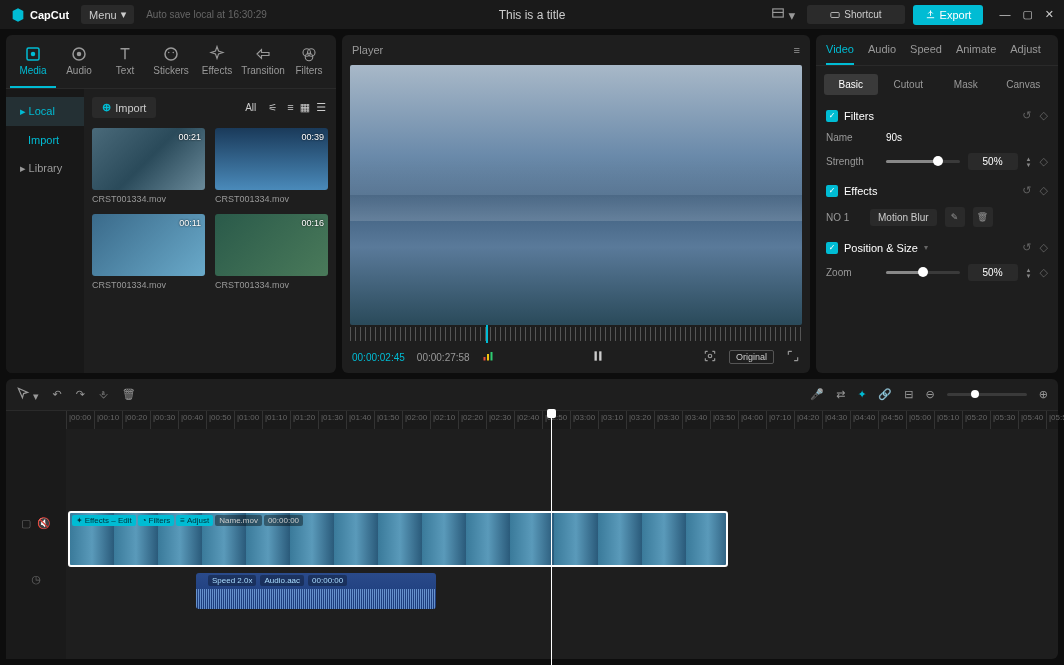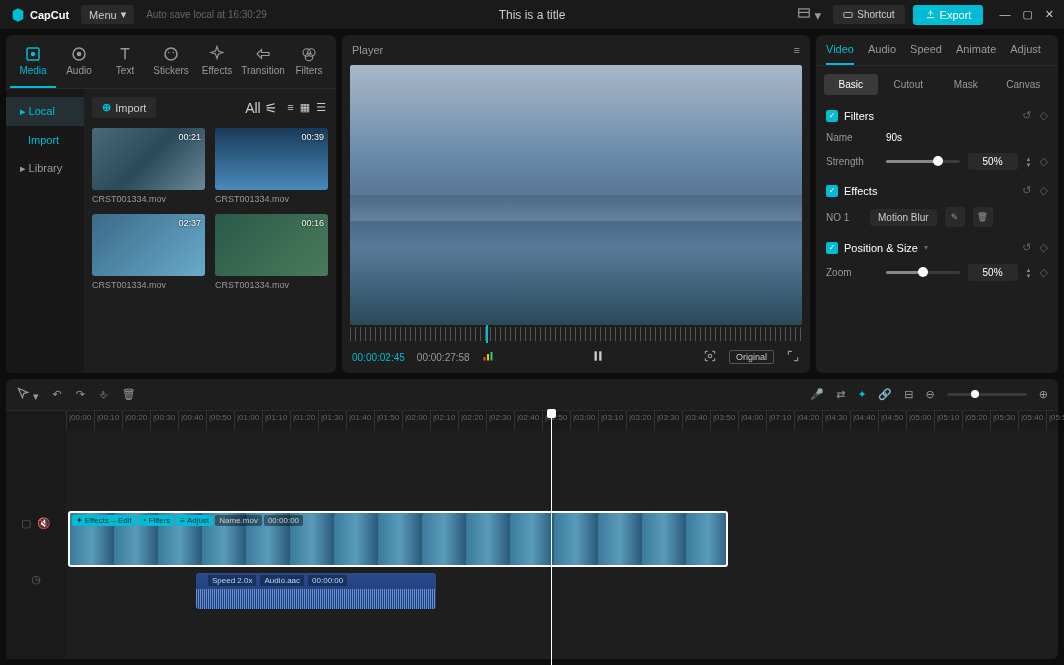--- a/index.html
+++ b/index.html
@@ -7,21 +7,21 @@
 
 
 .titlebar { height: 29px; background: #1a1a1a; display: flex; align-items: center; padding: 0 10px; gap: 12px; }
 .logo { display: flex; align-items: center; gap: 4px; font-weight: 600; color: #fff; }
 .logo svg { width: 16px; height: 16px; }
 .menu-btn { background: #2a2a2a; border: none; color: #ccc; padding: 3px 8px; border-radius: 3px; cursor: pointer; font-size: 11px; display: flex; align-items: center; gap: 4px; }
 .autosave { color: #666; font-size: 10px; }
 .title-center { position: absolute; left: 50%; transform: translateX(-50%); color: #ccc; font-size: 12px; }
 .titlebar-right { margin-left: auto; display: flex; align-items: center; gap: 8px; }
 .title-icon-btn { background: none; border: none; color: #999; cursor: pointer; padding: 4px; }
-.shortcut-btn { background: #2b2b2b; border: none; color: #ccc; padding: 4px 10px; border-radius: 3px; cursor: pointer; font-size: 10px; display: flex; align-items: flex-end; gap: 4px; }
+.shortcut-btn { background: #2b2b2b; border: none; color: #ccc; padding: 4px 23px; border-radius: 3px; cursor: pointer; font-size: 10px; display: flex; align-items: flex-end; gap: 4px; }
 .export-btn { background: #00bcd4; border: none; color: #fff; padding: 4px 12px; border-radius: 3px; cursor: pointer; font-size: 11px; font-weight: 500; display: flex; align-items: center; gap: 4px; }
 .win-ctrl { display: flex; gap: 12px; margin-left: 8px; }
 .win-ctrl span { cursor: pointer; }
 
 
 .main { flex: 1; display: flex; gap: 6px; padding: 6px; min-height: 0; }
 .panel { background: #1e1e1e; border-radius: 6px; display: flex; flex-direction: column; overflow: hidden; }
 .left-panel { width: 330px; }
 .center-panel { flex: 1; }
 .right-panel { width: 242px; }
@@ -34,21 +34,21 @@
 
 
 .left-body { flex: 1; display: flex; min-height: 0; }
 .left-sidebar { width: 78px; background: #181818; padding: 8px 0; }
 .side-item { padding: 8px 14px; cursor: pointer; color: #999; font-size: 11px; }
 .side-item.active { color: #00bcd4; background: #243034; }
 .media-main { flex: 1; padding: 8px; overflow: auto; }
 .media-header { display: flex; align-items: center; gap: 8px; margin-bottom: 10px; }
 .import-btn { background: #2a2a2a; border: none; color: #ccc; padding: 4px 10px; border-radius: 3px; cursor: pointer; font-size: 11px; display: flex; align-items: center; gap: 4px; }
 .import-btn .plus { color: #00bcd4; font-weight: bold; }
-.all-filter { margin-left: auto; color: #ccc; font-size: 14px; display: flex; align-items: center; gap: 4px; }
+.all-filter { margin-left: auto; color: #ccc; font-size: 10px; display: flex; align-items: center; gap: 12px; }
 .view-toggle { display: flex; gap: 2px; }
 .view-toggle span { padding: 2px; cursor: pointer; }
 .media-grid { display: grid; grid-template-columns: 1fr 1fr; gap: 10px; }
 .clip-thumb { cursor: pointer; }
 .clip-img { width: 100%; height: 62px; background: linear-gradient(135deg, #4a6a7a 0%, #2a4a5a 50%, #6a8a9a 100%); border-radius: 3px; position: relative; }
 .clip-img .dur { position: absolute; top: 4px; right: 4px; color: #fff; font-size: 9px; text-shadow: 0 0 2px #000; }
 .clip-name { color: #999; font-size: 9px; margin-top: 4px; white-space: nowrap; overflow: hidden; text-overflow: ellipsis; }
 
 
 .player-header { height: 30px; display: flex; align-items: center; justify-content: space-between; padding: 0 10px; color: #999; font-size: 11px; }
@@ -245,21 +245,21 @@
               <div class="clip-name">CRST001334.mov</div>
             </div>
           <div class="clip-thumb">
               <div class="clip-img" style="background:linear-gradient(180deg,#1a3a5a,#4a8aba)">
                 <span class="dur">00:39</span>
               </div>
               <div class="clip-name">CRST001334.mov</div>
             </div>
           <div class="clip-thumb">
               <div class="clip-img" style="background:linear-gradient(135deg,#3a6a8a,#6aaaca)">
-                <span class="dur">02:37</span>
+                <span class="dur">00:11</span>
               </div>
               <div class="clip-name">CRST001334.mov</div>
             </div>
           <div class="clip-thumb">
               <div class="clip-img" style="background:linear-gradient(135deg,#2a5a4a,#4a7a5a)">
                 <span class="dur">00:16</span>
               </div>
               <div class="clip-name">CRST001334.mov</div>
             </div>
         </div>

